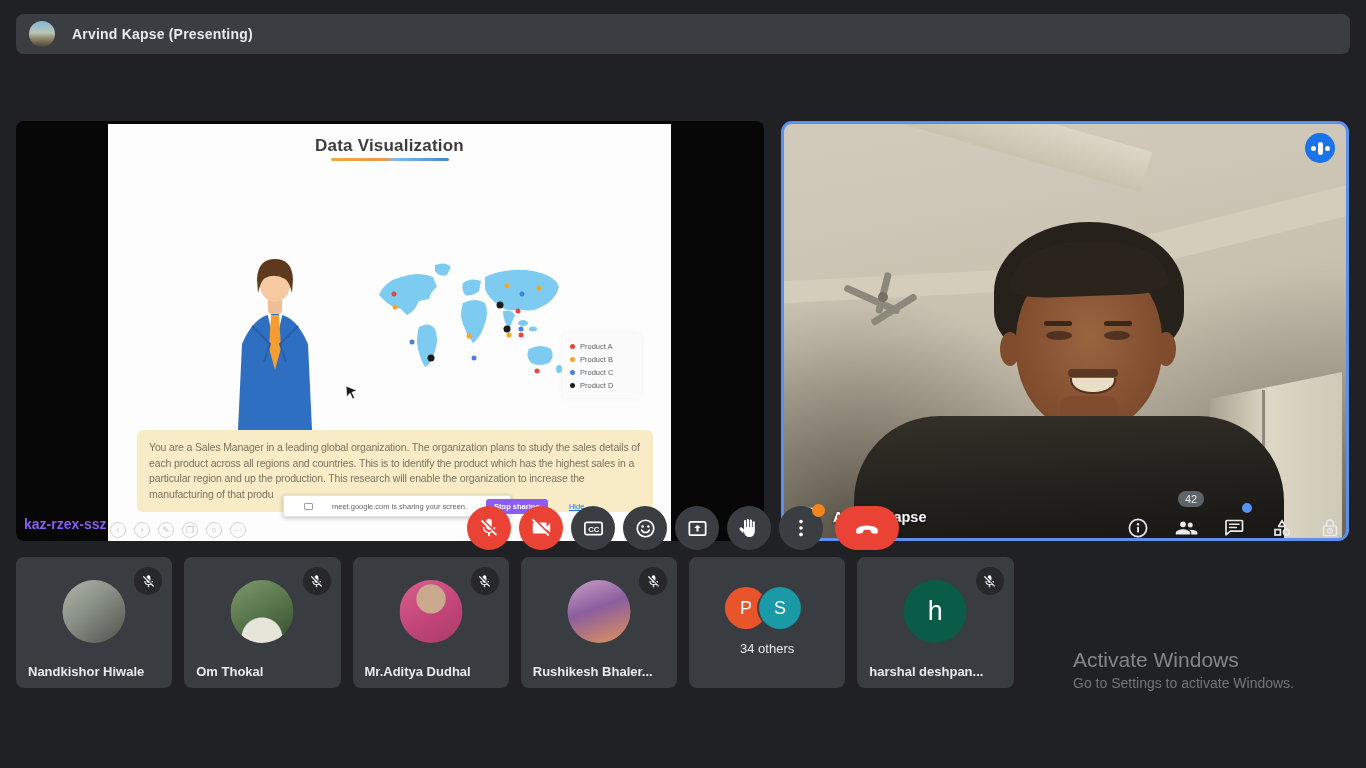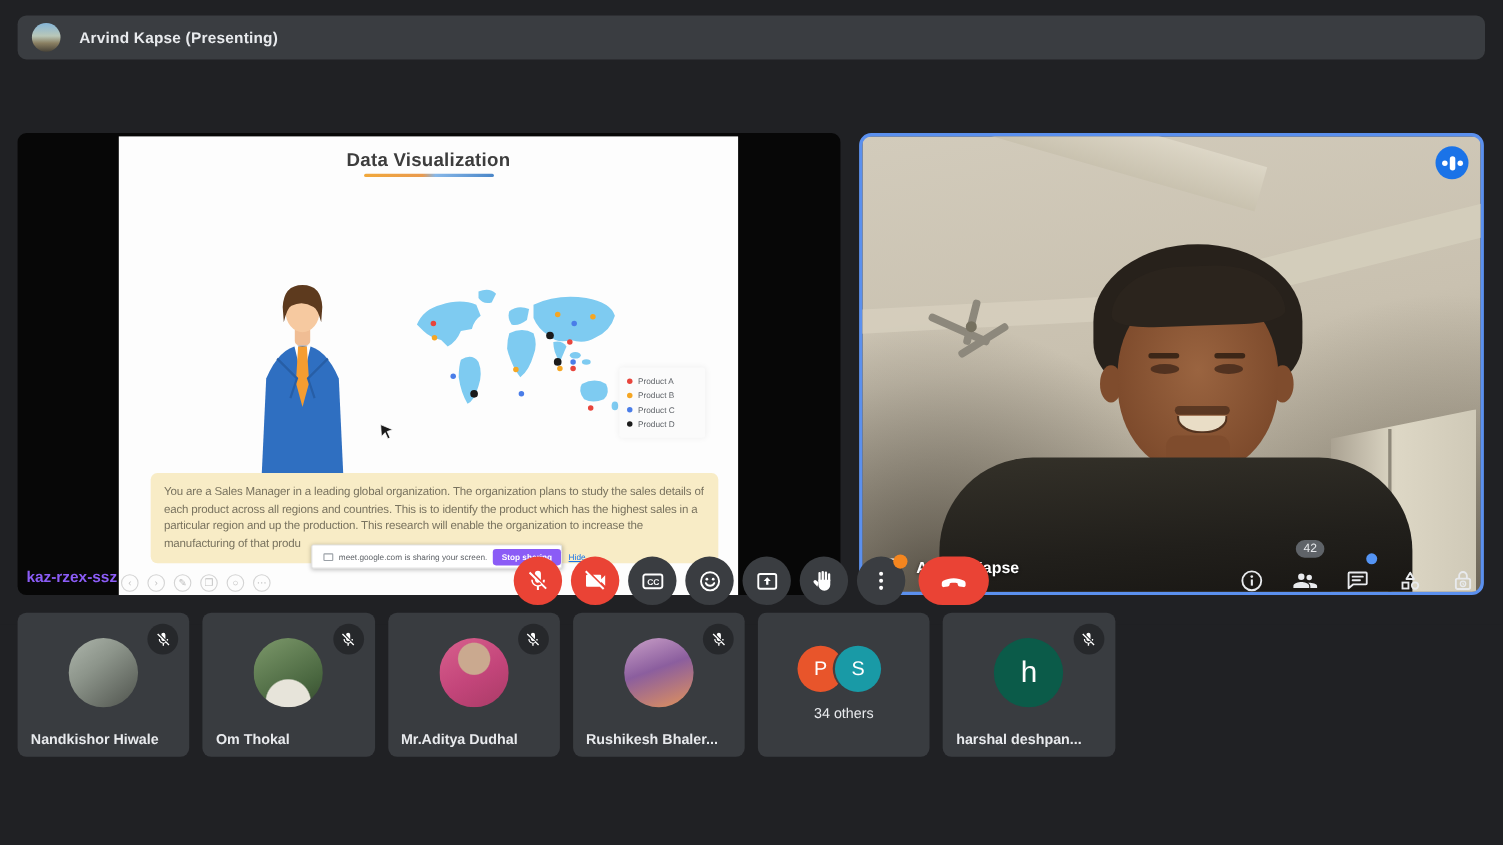--- a/index.html
+++ b/index.html
@@ -39,21 +39,21 @@
     white-space:nowrap; letter-spacing:-.15px; }
   .slide-controls { position:absolute; left:2px; top:398px; display:flex; gap:8px; }
   .sctl { width:16px; height:16px; border-radius:50%; border:1px solid rgba(150,150,150,.4);
     color:rgba(130,130,130,.5); font-size:9px; line-height:14px; text-align:center; }
   .slide-logo { position:absolute; left:533px; top:396px; width:24px; height:10px;
     background:#d63a2f; border-radius:2px; }
   .cursor { position:absolute; left:237px; top:262px; }
 
   .share-note { position:absolute; left:175px; top:371px; width:228px; height:22px;
     background:#fff; border:1px solid #e3e3e3; border-radius:2px;
-    box-shadow:0 1px 4px rgba(0,0,0,.25); display:flex; align-items:center; gap:5px; padding:0 10px; }
+    box-shadow:0 1px 4px rgba(0,0,0,.25); display:flex; align-items:center; gap:19px; padding:0 20px; }
   .share-note-icon { width:9px; height:7px; border:1px solid #9aa0a6; border-radius:1px; flex:none; }
   .share-note-text { font-size:7.5px; color:#5f6368; white-space:nowrap; }
   .share-note-btn { background:#8b5cf6; color:#fff; font-size:7.5px; font-weight:bold;
     border:none; border-radius:3px; padding:3px 8px; white-space:nowrap; }
   .share-note-hide { font-size:7.5px; color:#1a73e8; text-decoration:underline; margin-left:2px; }
 
   
   .video-tile { position:absolute; left:781px; top:121px; width:568px; height:420px;
     border:3px solid #5b90ee; border-radius:11px; overflow:hidden;
     background:
@@ -359,20 +359,24 @@
       <div class="mic-badge">
         <svg width="15" height="15" viewBox="0 0 24 24">
             <path fill="#fff" d="M15 11.3V5a3 3 0 0 0-6 0v.3l6 6zM4.4 3 3 4.4l6 6V11a3 3 0 0 0 4.6 2.5l1.7 1.6A5 5 0 0 1 7 11H5.3a6.7 6.7 0 0 0 5.7 6.6V21h2v-3.4c.9-.1 1.8-.5 2.6-1l3.9 3.9 1.4-1.4L4.4 3zM17 11c0 .6-.1 1.1-.3 1.6l1.5 1.5c.5-.9.8-2 .8-3.1h-2z"></path>
           </svg>
       </div>
       <div class="pt-avatar av7">h</div>
       <div class="pt-name">harshal deshpan...</div>
     </div>
   </div>
 
+  <div class="watermark">
+    <div class="wm1">Activate Windows</div>
+    <div class="wm2">Go to Settings to activate Windows.</div>
+  </div>
 
   <div class="bottombar">
     <span class="meet-code">kaz-rzex-ssz</span>
 
     <div class="controls">
       <button class="ctl danger">
         <svg width="22" height="22" viewBox="0 0 24 24">
             <path fill="#fff" d="M15 11.3V5a3 3 0 0 0-6 0v.3l6 6zM4.4 3 3 4.4l6 6V11a3 3 0 0 0 4.6 2.5l1.7 1.6A5 5 0 0 1 7 11H5.3a6.7 6.7 0 0 0 5.7 6.6V21h2v-3.4c.9-.1 1.8-.5 2.6-1l3.9 3.9 1.4-1.4L4.4 3zM17 11c0 .6-.1 1.1-.3 1.6l1.5 1.5c.5-.9.8-2 .8-3.1h-2z"></path>
           </svg>
       </button>

